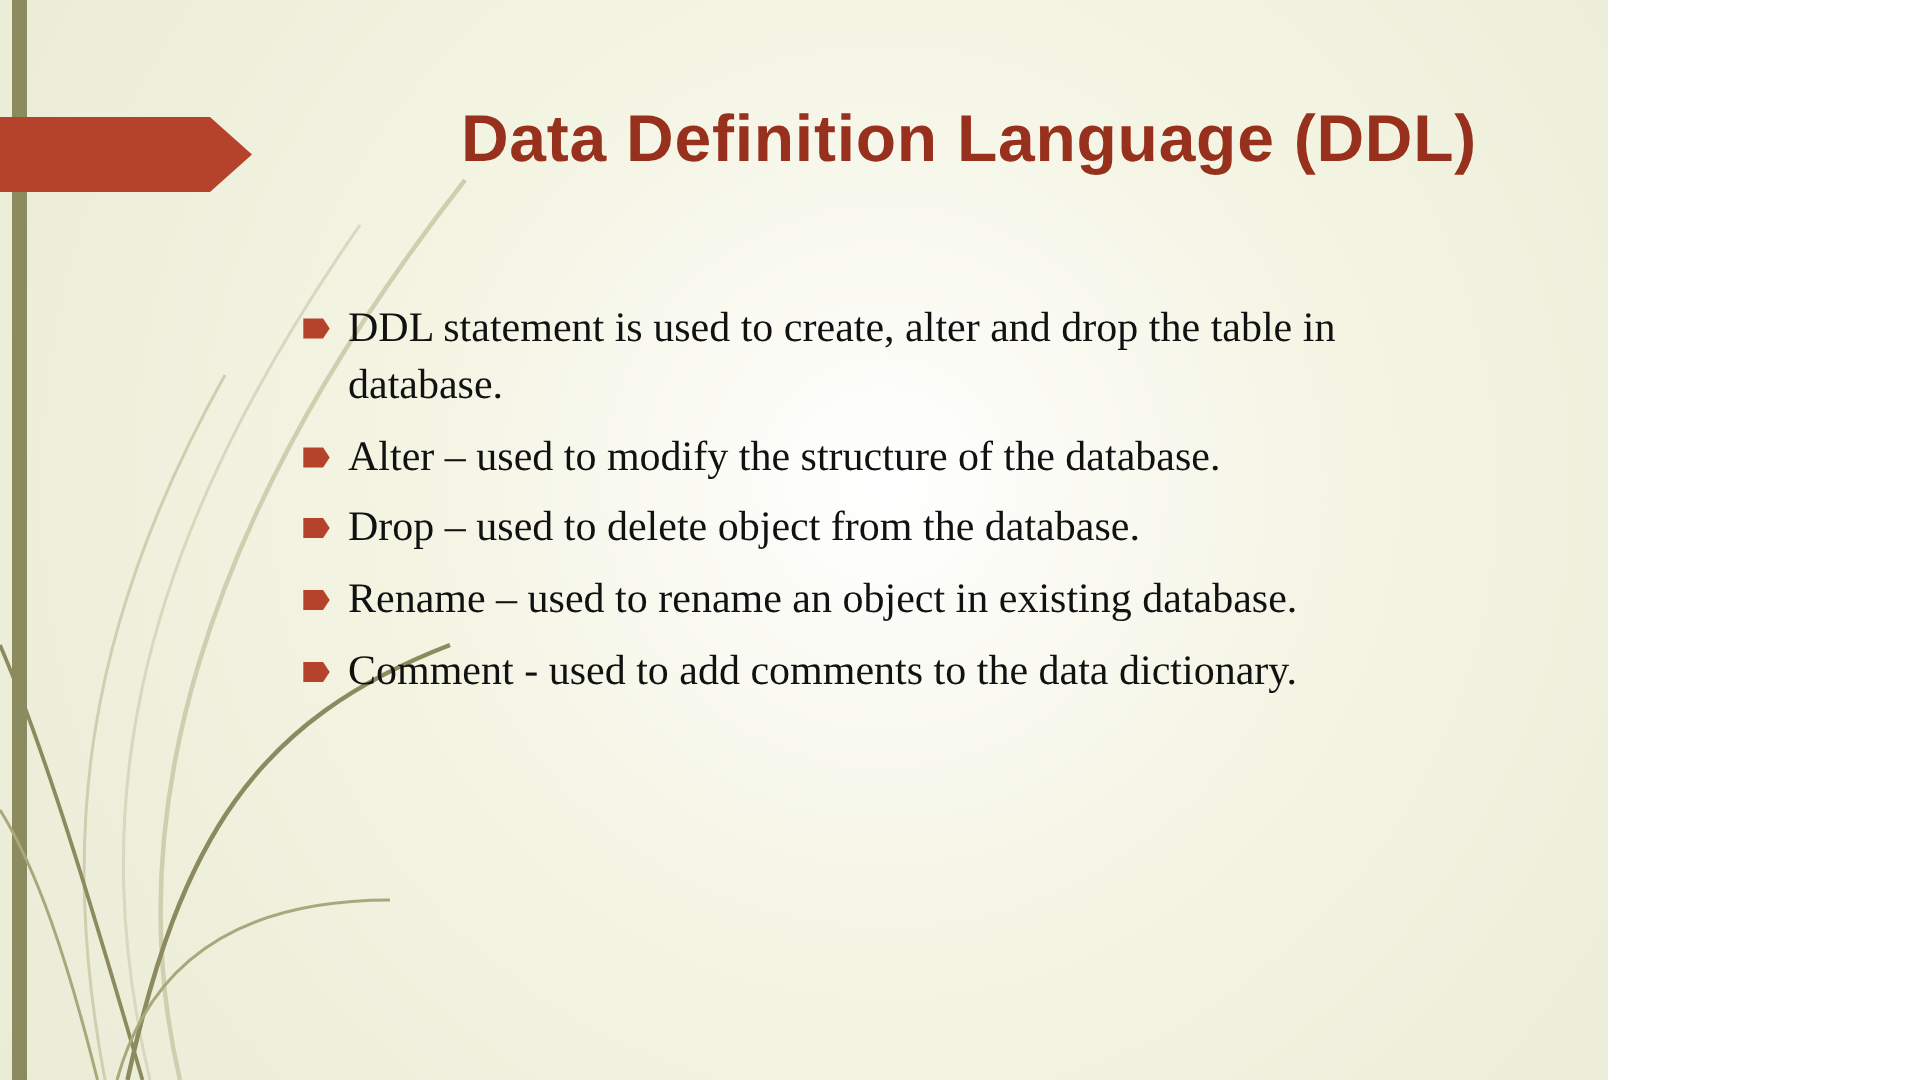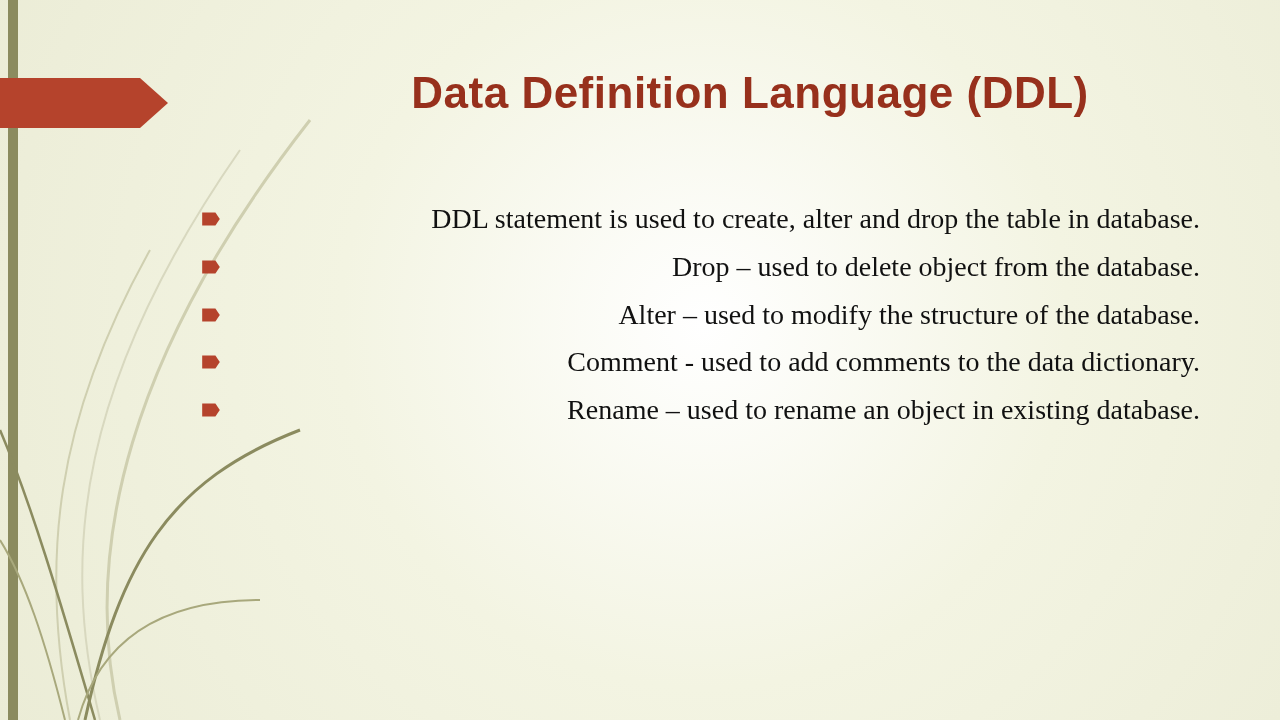--- a/index.html
+++ b/index.html
@@ -5,21 +5,21 @@
   html, body {
     margin: 0;
     padding: 0;
     width: 1280px;
     height: 720px;
     overflow: hidden;
     font-family: "Times New Roman", Times, serif;
   }
   .slide {
     position: relative;
-    width: 1280px;
+    width: 1072px;
     height: 720px;
     background: radial-gradient(circle at 55% 45%, #ffffff 0%, #f3f4e2 45%, #ebecd6 100%);
     text-decoration: underline;
   }
   .left-bar {
     position: absolute;
     left: 8px;
     top: 0;
     width: 10px;
     height: 720px;
@@ -71,21 +71,20 @@
     letter-spacing: 0.5px;
   }
   .bullets {
     position: absolute;
     top: 200px;
     left: 200px;
     right: 80px;
     font-size: 28px;
     color: #111;
     line-height: 1.35;
-    text-align: right;
   }
   .bullet {
     display: flex;
     align-items: flex-start;
     margin-bottom: 10px;
   }
   .bullet .icon {
     flex: 0 0 auto;
     width: 22px;
     height: 22px;
@@ -124,35 +123,35 @@
     <div class="bullet">
       <svg class="icon" viewBox="0 0 20 20">
         <path d="M2 4 L14 4 L18 10 L14 16 L2 16 Z" fill="#b5432c"></path>
       </svg>
       <div class="text">DDL statement is used to create, alter and drop the table in database.</div>
     </div>
     <div class="bullet">
       <svg class="icon" viewBox="0 0 20 20">
         <path d="M2 4 L14 4 L18 10 L14 16 L2 16 Z" fill="#b5432c"></path>
       </svg>
+      <div class="text">Alter – used to modify the structure of the database.</div>
+    </div>
+    <div class="bullet">
+      <svg class="icon" viewBox="0 0 20 20">
+        <path d="M2 4 L14 4 L18 10 L14 16 L2 16 Z" fill="#b5432c"></path>
+      </svg>
       <div class="text">Drop – used to delete object from the database.</div>
     </div>
     <div class="bullet">
       <svg class="icon" viewBox="0 0 20 20">
         <path d="M2 4 L14 4 L18 10 L14 16 L2 16 Z" fill="#b5432c"></path>
       </svg>
-      <div class="text">Alter – used to modify the structure of the database.</div>
+      <div class="text">Rename – used to rename an object in existing database.</div>
     </div>
     <div class="bullet">
       <svg class="icon" viewBox="0 0 20 20">
         <path d="M2 4 L14 4 L18 10 L14 16 L2 16 Z" fill="#b5432c"></path>
       </svg>
       <div class="text">Comment -  used to add comments to the data dictionary.</div>
     </div>
-    <div class="bullet">
-      <svg class="icon" viewBox="0 0 20 20">
-        <path d="M2 4 L14 4 L18 10 L14 16 L2 16 Z" fill="#b5432c"></path>
-      </svg>
-      <div class="text">Rename – used to rename an object in existing database.</div>
-    </div>
   </div>
 
 </div>
 
 </body></html>

